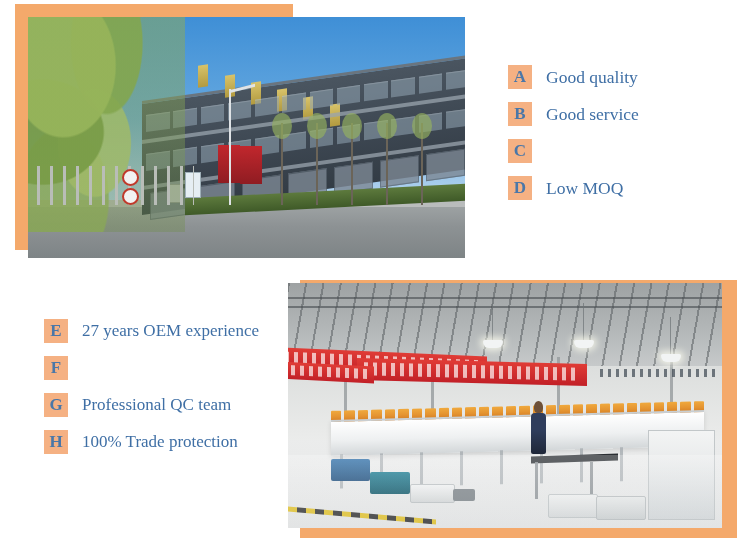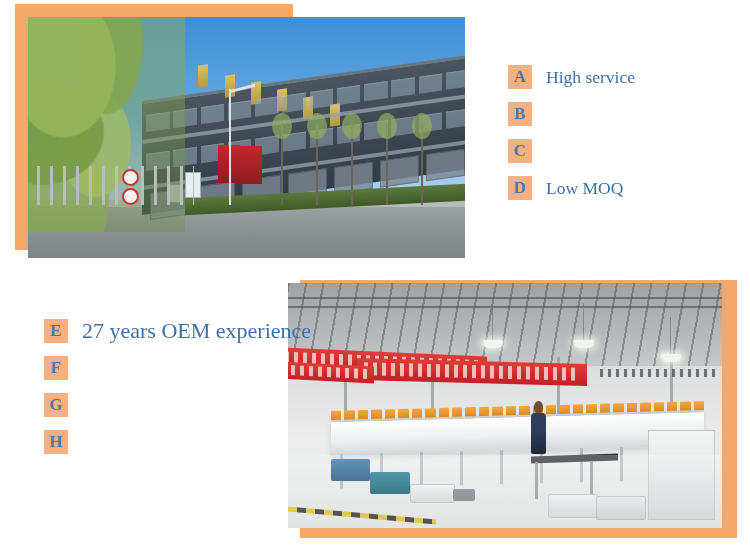--- a/index.html
+++ b/index.html
@@ -281,21 +281,21 @@
     flex: 0 0 auto;
     font-family: "Liberation Serif", "DejaVu Serif", serif;
   }
   .feature-label {
     margin-left: 14px;
     color: #3f6fa5;
     font-size: 17.5px;
     white-space: nowrap;
     font-family: "Liberation Serif", "DejaVu Serif", serif;
   }
-  .list-bottom .feature-label { font-size: 22px; }
+  .list-bottom .feature-label { font-size: 17px; }
 </style>
 </head>
 <body>
 
 <div id="page-root">
 
   <div class="frame frame-top"></div>
 
   <div class="photo photo-top">
     <div class="photo-inner">
@@ -372,25 +372,26 @@
       <div class="trunkbar"></div>
       <div class="roundsign rs-1"></div>
       <div class="roundsign rs-2"></div>
     </div>
   </div>
 
   <div class="feature-list list-top">
 
     <div class="feature-item">
       <div class="badge">A</div>
-      <div class="feature-label">High service</div>
+      <div class="feature-label">Good quality</div>
     </div>
 
     <div class="feature-item">
       <div class="badge">B</div>
+      <div class="feature-label">Good service</div>
     </div>
 
     <div class="feature-item">
       <div class="badge">C</div>
     </div>
 
     <div class="feature-item">
       <div class="badge">D</div>
       <div class="feature-label">Low MOQ</div>
     </div>
@@ -487,21 +488,23 @@
       <div class="badge">E</div>
       <div class="feature-label">27 years OEM experience</div>
     </div>
 
     <div class="feature-item">
       <div class="badge">F</div>
     </div>
 
     <div class="feature-item">
       <div class="badge">G</div>
+      <div class="feature-label">Professional QC team</div>
     </div>
 
     <div class="feature-item">
       <div class="badge">H</div>
+      <div class="feature-label">100% Trade protection</div>
     </div>
 
   </div>
 
 </div>
 
 </body></html>

